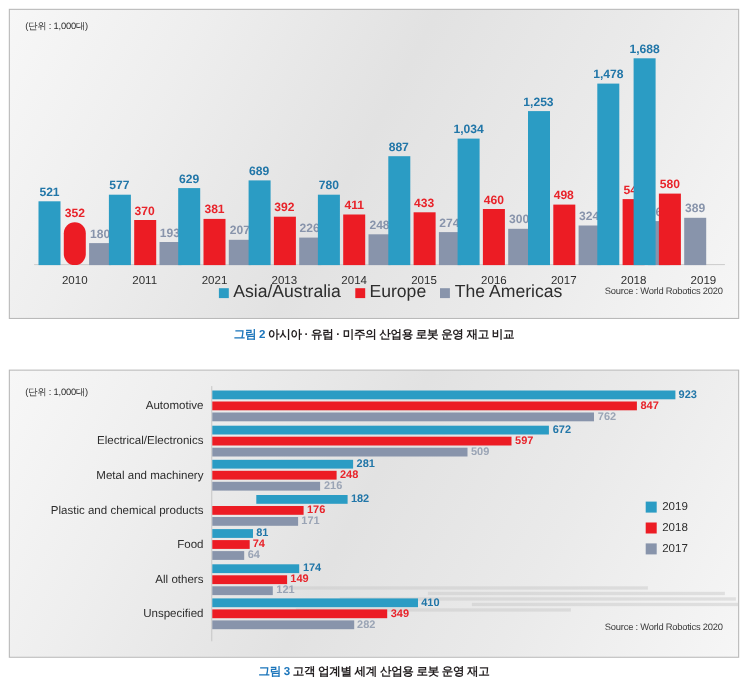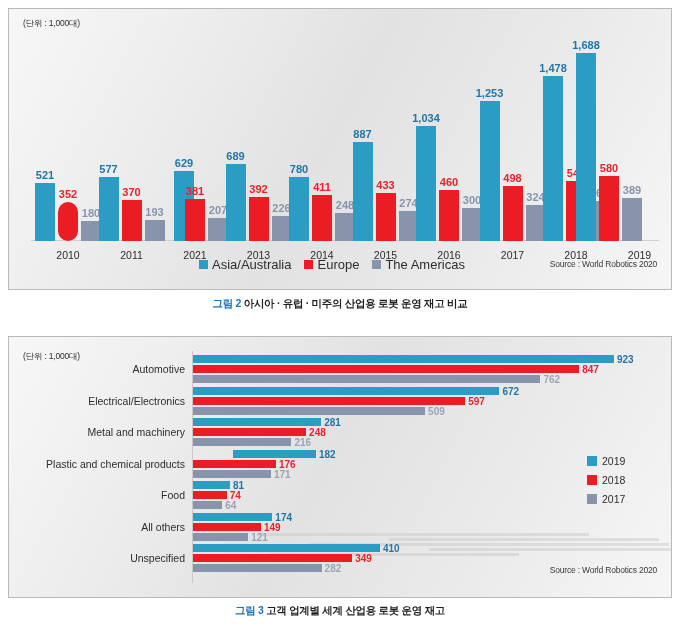--- a/index.html
+++ b/index.html
@@ -79,21 +79,21 @@
   .axis-line{
     position:absolute;
     left:22px;right:14px;
     height:1px;background:#cfcfcf;
   }
 
   
   .legend-h{
     position:absolute;
     display:flex;align-items:flex-end;gap:13px;
-    font-size:13px;color:#2d2d2d;
+    font-size:16px;color:#2d2d2d;
   }
   .legend-h .item{display:flex;align-items:center;gap:4px;white-space:nowrap;}
   .swatch{display:inline-block;width:9px;height:9px;}
 
   
   #chart-bars{left:8px;top:336px;width:664px;height:262px;}
   .plot-bar{position:absolute;left:0;top:0;width:664px;height:262px;}
   .bar-row-group{position:absolute;left:0;width:664px;height:32px;}
   .bar-cat{
     position:absolute;left:0;top:0;width:176px;height:32px;
@@ -157,21 +157,21 @@
           </div>
           <div class="col s1" style="height: 41.2045px;">
             <span class="col-val">370</span>
           </div>
           <div class="col s2" style="height: 21.4932px;">
             <span class="col-val">193</span>
           </div>
         </div>
         <div class="col-cat" style="left: 89.5px;">2011</div>
         <div class="col-group" style="left: 153px; width: 66px;">
-          <div class="col s0" style="height: 70.0477px; margin-left: 12px;">
+          <div class="col s0" style="height: 70.0477px;">
             <span class="col-val">629</span>
           </div>
           <div class="col s1" style="height: 42.4295px;">
             <span class="col-val">381</span>
           </div>
           <div class="col s2" style="height: 23.0523px;">
             <span class="col-val">207</span>
           </div>
         </div>
         <div class="col-cat" style="left: 153px;">2021</div>

